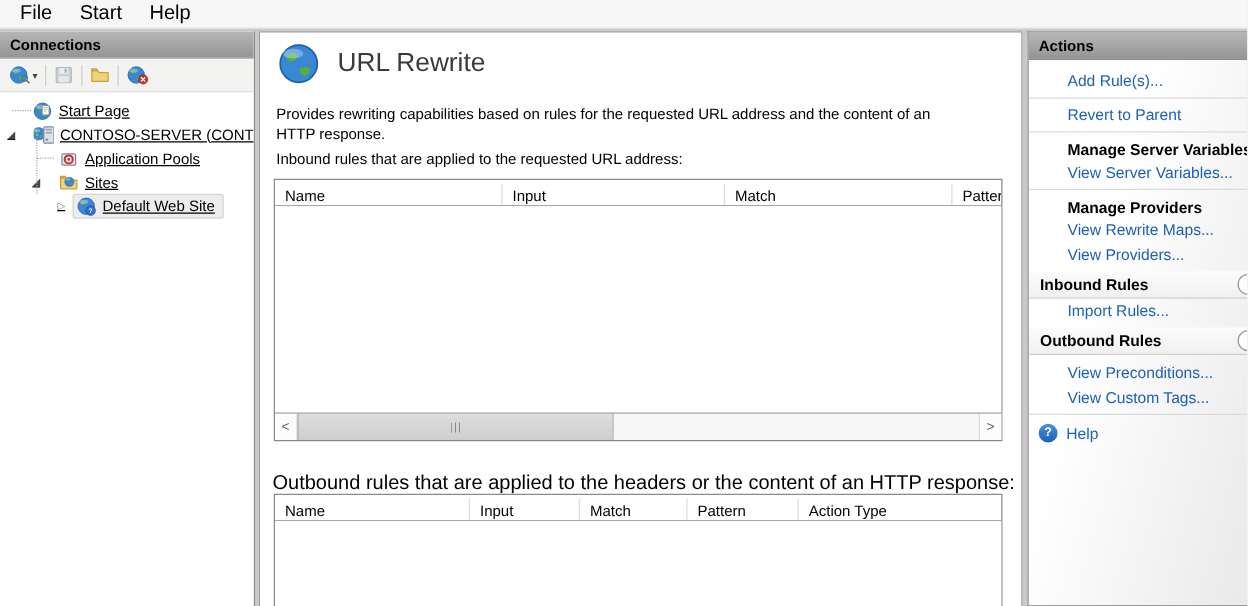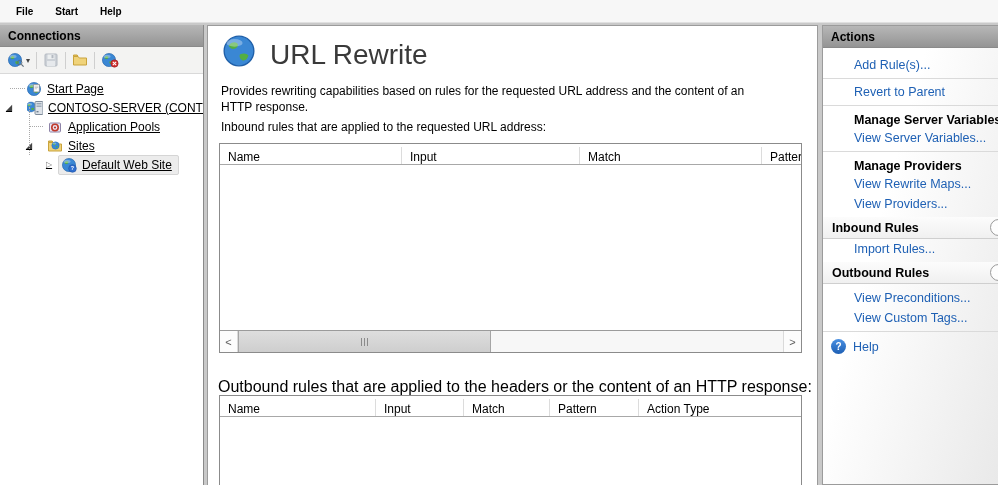--- a/index.html
+++ b/index.html
@@ -3,21 +3,21 @@
 <meta charset="utf-8">
 <style>
   html,body{margin:0;padding:0;}
   body{width:998px;height:485px;overflow:hidden;}
   .app{position:relative;width:998px;height:485px;background:#c9c9c9;overflow:hidden;
        font-family:"Liberation Sans",sans-serif;color:#000;}
 
   
   .menubar{position:absolute;top:0;left:0;right:0;height:22px;background:#f7f7f7;
            border-bottom:1px solid #e0e0e0;display:flex;align-items:center;padding-left:5px;}
-  .menu-item{font-size:10px;padding:3px 11px;cursor:default;font-weight:bold;}
+  .menu-item{font-size:16px;padding:3px 11px;cursor:default;}
 
   
   .phead{height:21px;flex:none;background:linear-gradient(#b7b7b7,#949494);
          border-bottom:1px solid #8a8a8a;display:flex;align-items:center;
          padding:0 8px;font-size:12px;font-weight:bold;color:#000;}
 
   
   .lpanel{position:absolute;top:25px;left:0;width:203px;bottom:0;background:#fff;
           border-right:1px solid #8a8a8a;display:flex;flex-direction:column;overflow:hidden;}
   .ltoolbar{height:26px;flex:none;background:#f3f3f2;border-bottom:1px solid #d9d9d9;
@@ -33,21 +33,21 @@
   .ticon{flex:none;margin-right:5px;}
   .tlabel{overflow:hidden;}
   .tsel{display:flex;align-items:center;background:#ececec;border:1px solid #d5d5d5;
         border-radius:2px;padding:0 6px 0 2px;height:18px;}
   .tconn{position:absolute;border-color:#a9a9a9;}
 
   
   .mpanel{position:absolute;top:25px;left:207px;width:611px;height:470px;background:#fff;
           border:1px solid #9b9b9b;overflow:hidden;box-sizing:border-box;}
   .mp-globe{position:absolute;left:13px;top:7px;}
-  .mp-title{position:absolute;left:62px;top:13px;font-size:28px;color:#3a3a3a;}
+  .mp-title{position:absolute;left:62px;top:13px;font-size:21px;color:#3a3a3a;}
   .mp-desc{position:absolute;left:13px;top:57px;width:548px;font-size:12px;line-height:16px;}
   .mp-inlabel{position:absolute;left:13px;top:94px;font-size:12px;}
   .mp-outlabel{position:absolute;left:10px;top:352px;font-size:16px;}
   .mtable{position:absolute;left:11px;right:15px;border:1px solid #8b8b8b;background:#fff;
           display:flex;flex-direction:column;box-sizing:border-box;}
   .t-in{top:117px;height:210px;}
   .t-out{top:369px;height:124px;}
   .mthead{display:flex;height:20px;flex:none;border-bottom:1px solid #a8a8a8;overflow:hidden;align-items:flex-end;}
   .mth{flex:none;box-sizing:border-box;font-size:12px;padding:3px 0 0 8px;
        border-left:1px solid #dcdcdc;white-space:nowrap;overflow:hidden;cursor:pointer;}

